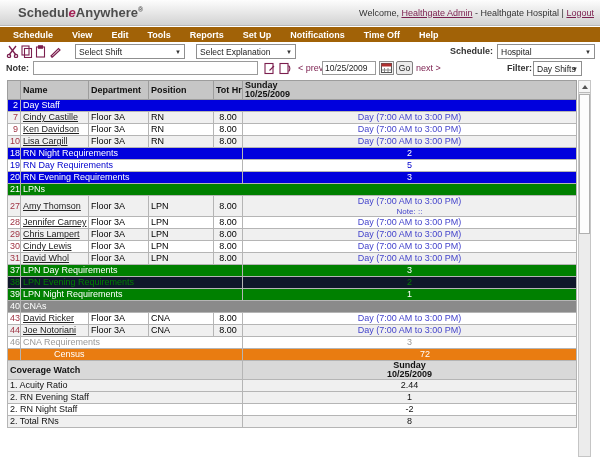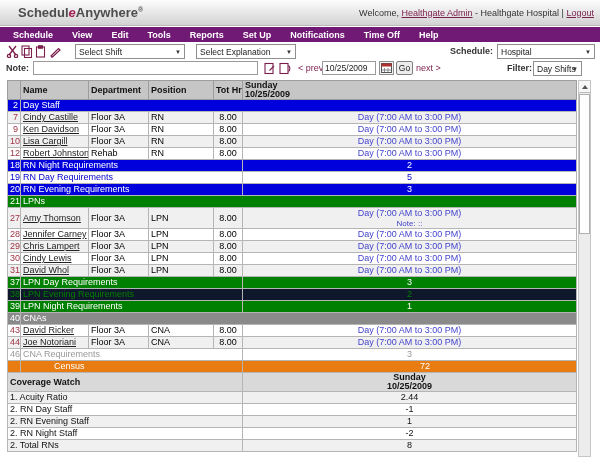--- a/index.html
+++ b/index.html
@@ -12,21 +12,21 @@
     background:linear-gradient(#fdfdfd,#d2d2d2); border-bottom:1px solid #b9b9b9;
     display:flex; align-items:center; justify-content:space-between; padding:0 6px 0 18px; }
   .logo { font-size:13px; font-weight:bold; color:#4d4d4d; letter-spacing:0; }
   .logo .logo-e { color:#a32457; font-style:italic; }
   .logo .reg { font-size:7px; vertical-align:super; }
   .welcome { font-size:9px; color:#333; }
   .welcome a { color:#7b1e4e; text-decoration:underline; cursor:pointer; }
 
   
   .menubar { position:absolute; left:0; top:27px; width:600px; height:15px;
-    background:#701a75; display:flex; align-items:center; padding-left:13px; }
+    background:#a16207; display:flex; align-items:center; padding-left:13px; }
   .menubar .mitem { color:#fff; font-size:9px; font-weight:bold; margin-right:19px; cursor:pointer; white-space:nowrap; }
 
   
   .tbar { position:absolute; left:0; width:600px; height:18px; }
   .tb1 { top:43px; } .tb2 { top:60px; }
   .tool-ic { position:absolute; top:2px; width:13px; height:13px; cursor:pointer; }
   .sel { position:absolute; top:1px; height:15px; border:1px solid #8f8f8f; background:#fff;
     font-size:8.5px; color:#222; display:flex; align-items:center; padding:0 3px; cursor:pointer; }
   .sel .arr { position:absolute; right:3px; top:4px; font-size:6px; color:#333; }
   .lab { position:absolute; top:3px; font-size:9px; font-weight:bold; color:#333; }
@@ -252,30 +252,20 @@
           <tr class="row-staff alt">
             <td class="num">10</td>
             <td><a class="nm">Lisa Cargill</a></td>
             <td>Floor 3A</td>
             <td>RN</td>
             <td class="hrs">8.00</td>
             <td class="shift">
               <div>Day (7:00 AM to 3:00 PM)</div>
             </td>
           </tr>
-          <tr class="row-staff">
-            <td class="num">12</td>
-            <td><a class="nm">Robert Johnston</a></td>
-            <td>Rehab</td>
-            <td>RN</td>
-            <td class="hrs">8.00</td>
-            <td class="shift">
-              <div>Day (7:00 AM to 3:00 PM)</div>
-            </td>
-          </tr>
           <tr class="row-req-blue">
             <td class="num">18</td>
             <td colspan="4">RN Night Requirements</td>
             <td class="val">2</td>
           </tr>
           <tr class="row-req-blue-light">
             <td class="num">19</td>
             <td colspan="4">RN Day Requirements</td>
             <td class="val">5</td>
           </tr>
@@ -392,24 +382,20 @@
             <td colspan="5">Coverage Watch</td>
             <td class="center2">
               <div>Sunday</div>
               <div>10/25/2009</div>
             </td>
           </tr>
           <tr class="cov-row alt">
             <td colspan="5">1. Acuity Ratio</td>
             <td class="val">2.44</td>
           </tr>
-          <tr class="cov-row">
-            <td colspan="5">2. RN Day Staff</td>
-            <td class="val neg">-1</td>
-          </tr>
           <tr class="cov-row alt">
             <td colspan="5">2. RN Evening Staff</td>
             <td class="val">1</td>
           </tr>
           <tr class="cov-row">
             <td colspan="5">2. RN Night Staff</td>
             <td class="val neg">-2</td>
           </tr>
           <tr class="cov-row alt">
             <td colspan="5">2. Total RNs</td>

